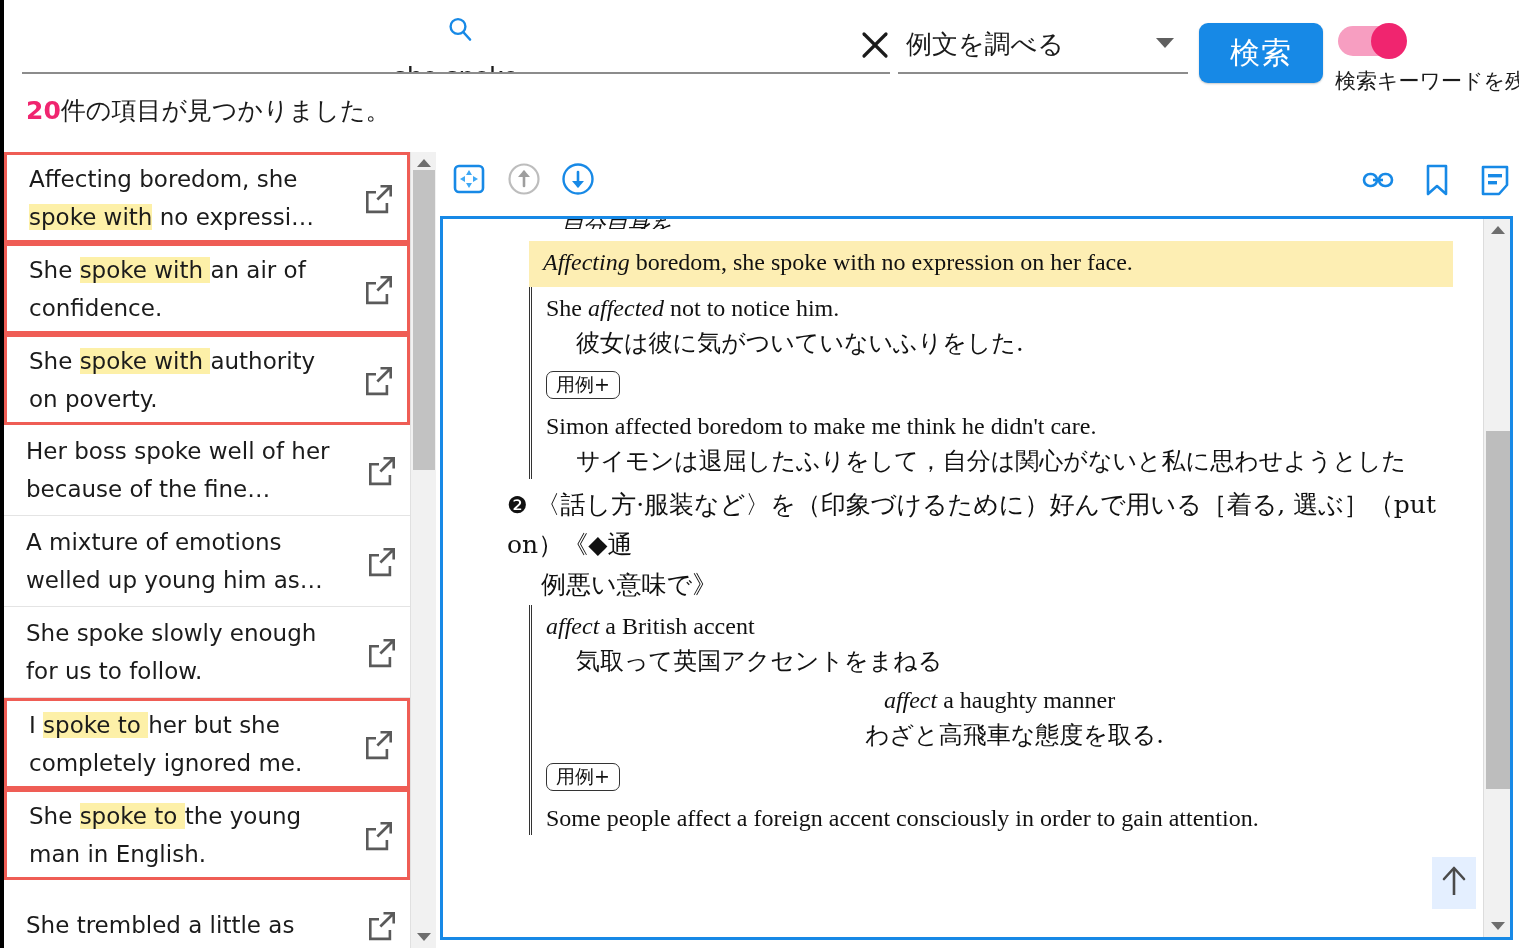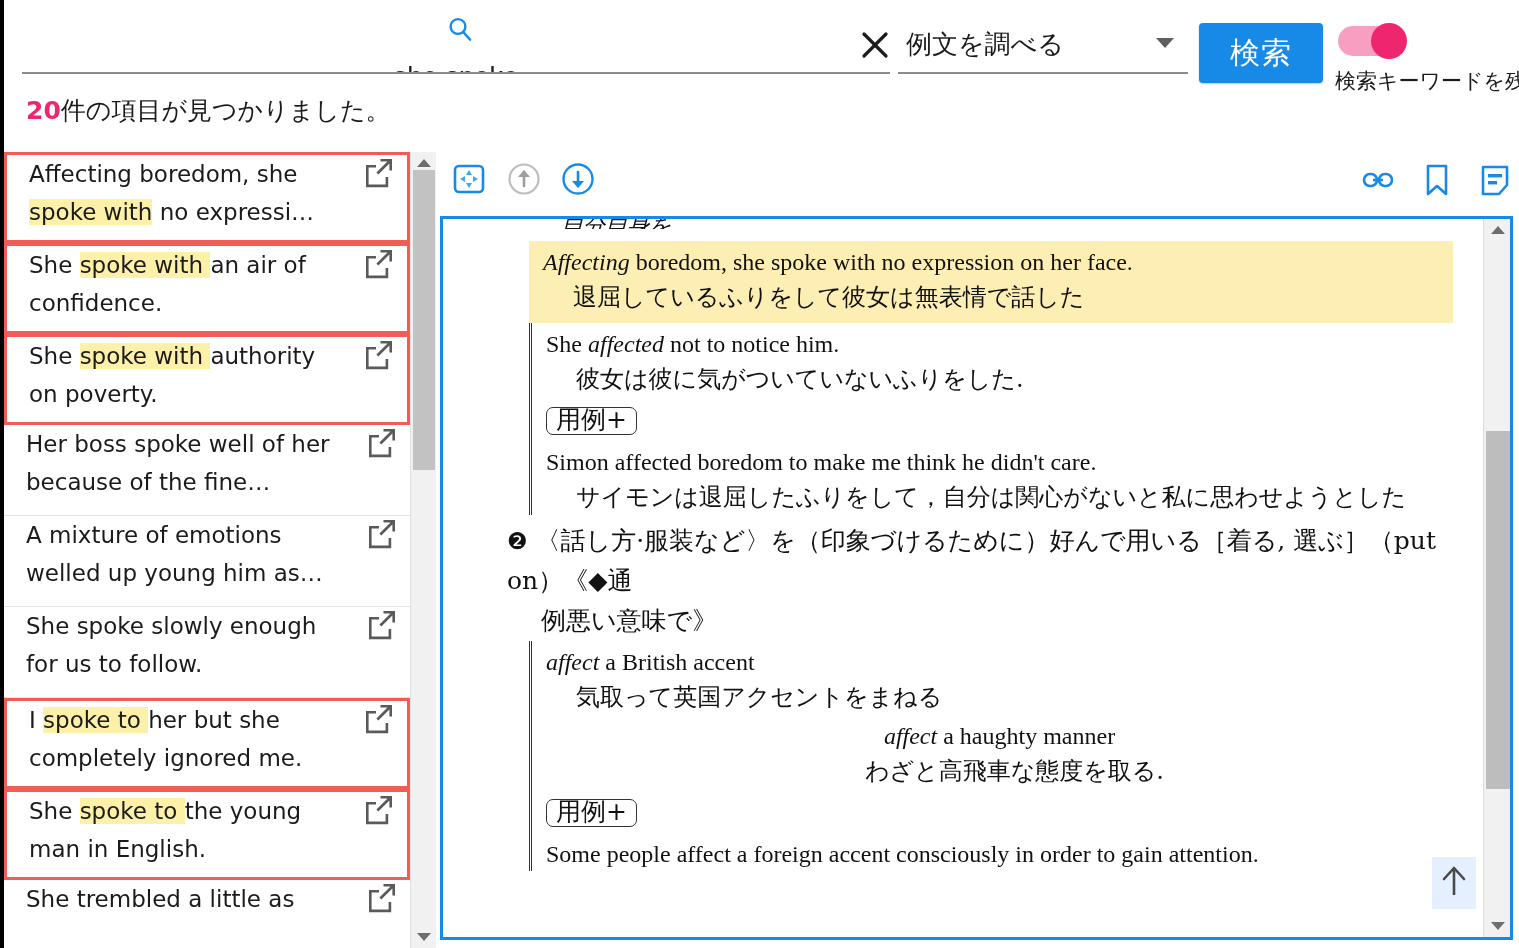--- a/index.html
+++ b/index.html
@@ -51,21 +51,21 @@
     white-space: nowrap;
   }
   .caret {
     position: absolute; right: 14px; top: 22px;
     width: 0; height: 0;
     border-left: 9px solid transparent; border-right: 9px solid transparent;
     border-top: 10px solid #5f5f5f;
   }
   .search-btn {
     position: absolute; left: 1181px; top: 13px; width: 124px; height: 60px;
-    background: #1789e6; border-radius: 4px;
+    background: #1789e6; border-radius: 9px;
     display: flex; align-items: center; justify-content: center;
     color: #fff; font-size: 30px; letter-spacing: 1px; cursor: pointer;
     font-family: "DejaVu Sans", sans-serif;
     box-shadow: 0 1px 2px rgba(0,0,0,.22);
   }
   .toggle-wrap {
     position: absolute; left: 1317px; top: 16px; width: 200px; height: 66px;
   }
   .toggle {
     position: relative; width: 66px; height: 30px; border-radius: 15px;
@@ -88,21 +88,21 @@
   }
   .hits .num { color: #f0256f; font-weight: bold; }
 
   
   .results {
     position: absolute; left: 4px; top: 152px; width: 406px; height: 796px;
     background: #fff; overflow: hidden;
   }
   .result-item {
     position: relative; width: 406px; height: 91px;
-    display: flex; 
+    display: flex; align-items: center;
     border-bottom: 1px solid #e4e4e4;
     background: #fff; cursor: pointer;
   }
   .result-item.hl {
     border: 3px solid #ef5d55; border-bottom: 3px solid #ef5d55;
     height: 91px;
   }
   .result-text {
     flex: 1; padding-left: 22px; padding-right: 6px;
     font-size: 23px; line-height: 38px; color: #1b1b1b;
@@ -162,21 +162,21 @@
   .ex-block.no-rule { border-left: none; padding-left: 0; }
   .en { font-size: 24px; line-height: 34px; padding: 4px 0 0 0; }
   .en i { font-style: italic; }
   .jp {
     font-size: 24px; line-height: 36px; padding-left: 30px;
     font-family: "DejaVu Serif", serif;
   }
   .hlbox { background: #fdeeb3; }
   .yo-badge {
     display: inline-block; border: 1px solid #333; border-radius: 7px;
-    padding: 1px 9px 3px 9px; font-size: 25px; line-height: 22px;
+    padding: 1px 9px 3px 9px; font-size: 19px; line-height: 22px;
     font-family: "DejaVu Sans", sans-serif; margin: 10px 0 6px 0;
     background: #fff;
   }
   .sense {
     font-size: 25px; line-height: 40px; padding: 6px 0 0 0;
     font-family: "DejaVu Serif", serif; text-indent: 0;
   }
   .sense .num { font-size: 23px; }
   .sense .ind { display:block; padding-left: 34px; }
 
@@ -389,21 +389,20 @@
   </div>
 
   <div class="viewer">
     <div class="viewer-inner">
       <div class="doc" id="doc-body">
           <div class="clip-line">自分自身を</div>
           <div style="height: 22px;"></div>
           <div class="ex-block no-rule">
             <div class="hlbox" style="padding-left: 14px; padding-right: 10px; padding-bottom: 8px;">
               <div class="en"><i>Affecting</i> boredom, she spoke with no expression on her face.</div>
-              <div class="jp">退屈しているふりをして彼女は無表情で話した</div>
             </div>
           </div>
           <div class="ex-block">
             <div style="padding-left: 0px; padding-right: 0px; padding-bottom: 0px;">
               <div class="en">She <i>affected</i> not to notice him.</div>
               <div class="jp">彼女は彼に気がついていないふりをした.</div>
             </div>
           </div>
           <div class="ex-block"><span class="yo-badge">用例+</span></div>
           <div class="ex-block">

